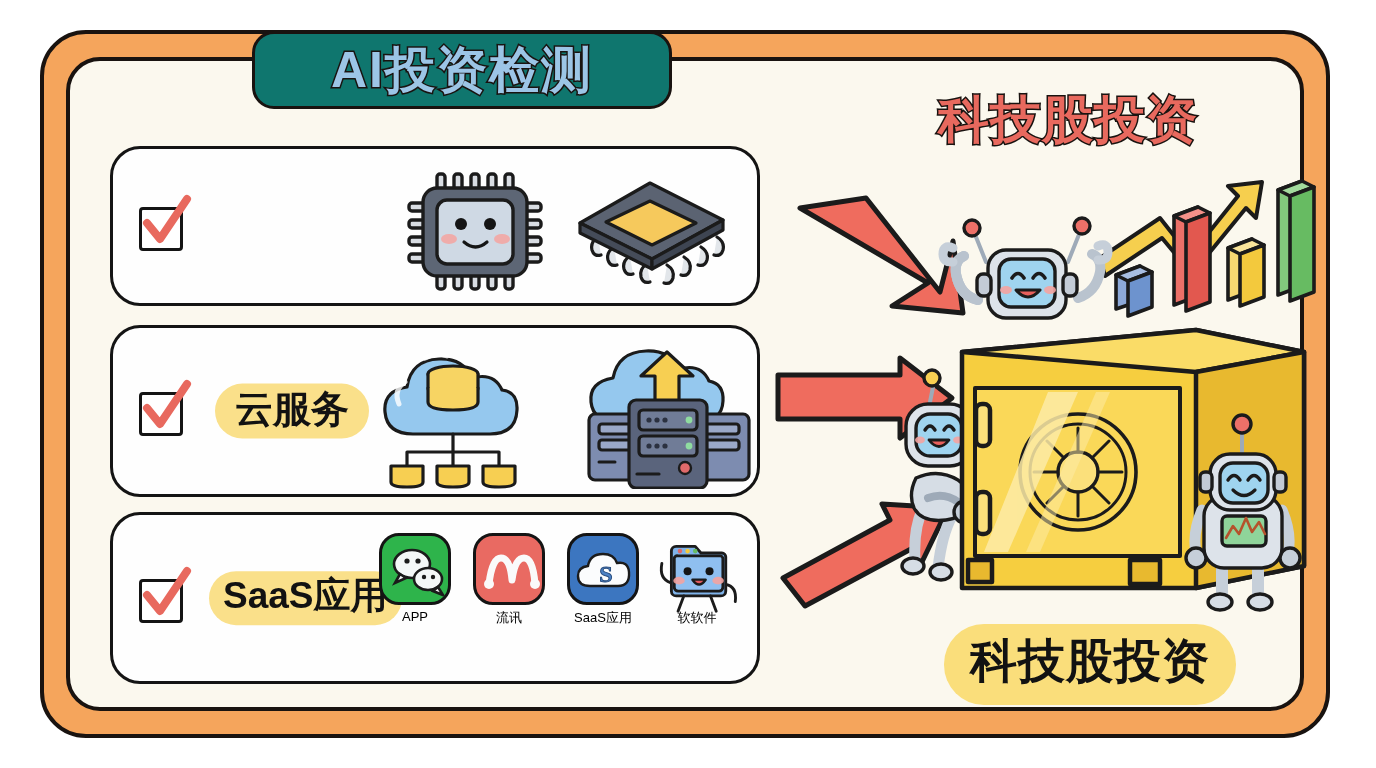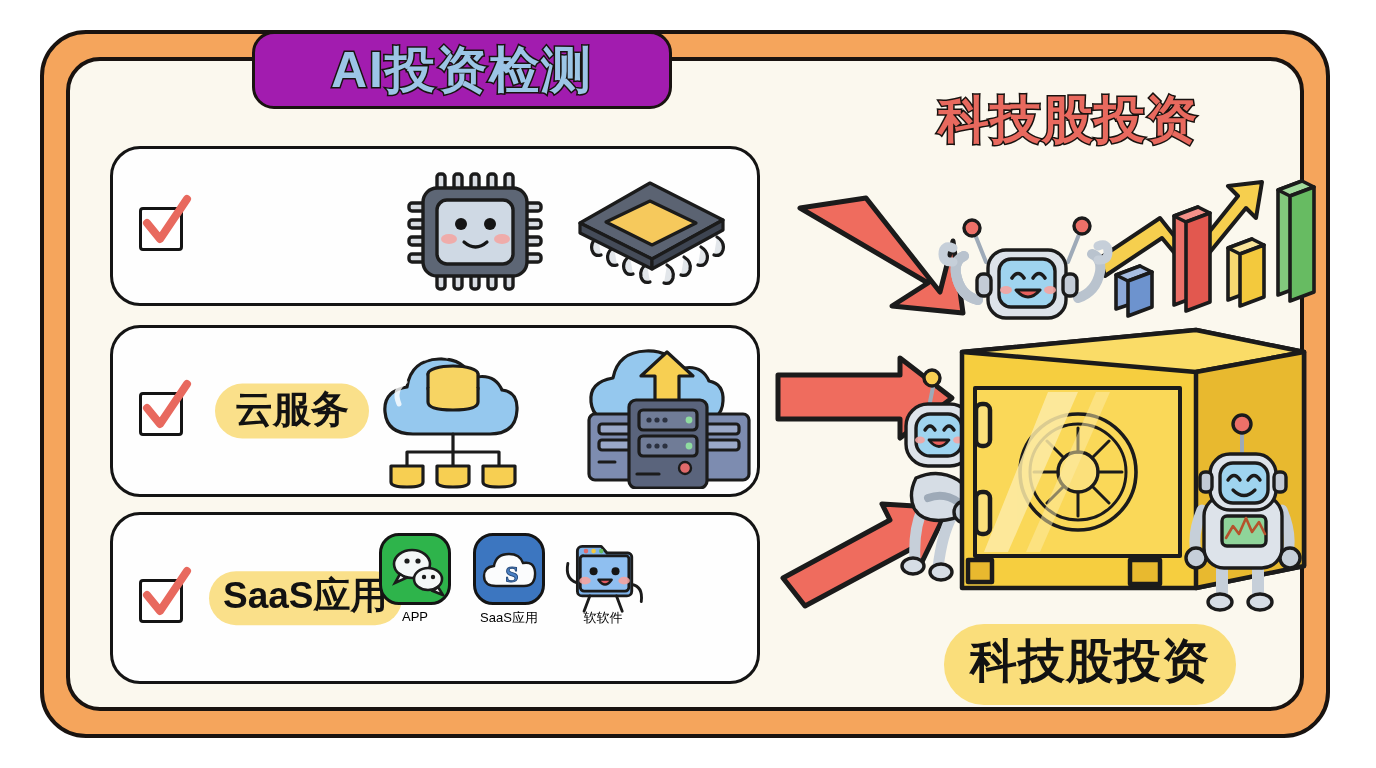--- a/index.html
+++ b/index.html
@@ -32,21 +32,21 @@
     border: 4px solid #191310;
     background: #FBF8EE;
     border-radius: 34px;
   }
 
   
   .title-banner {
     position: absolute;
     left: 252px; top: 31px;
     width: 420px; height: 78px;
-    background: #a21caf;
+    background: #0f766e;
     border: 3px solid #191310;
     border-radius: 22px;
     display: flex; align-items: center; justify-content: center;
     z-index: 40;
   }
   .title-text {
     font-size: 50px;
     font-weight: bold;
     letter-spacing: 2px;
     color: #9CC5E6;
@@ -309,20 +309,30 @@
               <circle cx="25" cy="25" r="2.6"></circle>
                 <circle cx="36" cy="25" r="2.6"></circle>
               <circle cx="42" cy="41" r="2.2"></circle>
                 <circle cx="51" cy="41" r="2.2"></circle>
             </g>
           </svg>
         </div>
         <div class="app-label">APP</div>
       </div>
 
+      <div class="app-item">
+        <div class="app-tile" style="background:#E96A62;">
+          <svg viewBox="0 0 72 72" width="72" height="72">
+            <path d="M13 48 Q16 22 25 22 Q34 22 36 44 Q39 22 48 22 Q57 22 59 48" fill="none" stroke="#FAFAFA" stroke-width="7" stroke-linecap="round" stroke-linejoin="round"></path>
+            <circle cx="13" cy="48" r="5" fill="#FAFAFA"></circle>
+            <circle cx="59" cy="48" r="5" fill="#FAFAFA"></circle>
+          </svg>
+        </div>
+        <div class="app-label">流讯</div>
+      </div>
 
       <div class="app-item">
         <div class="app-tile" style="background:#3C76C0;">
           <svg viewBox="0 0 72 72" width="72" height="72">
             <path d="M20 50 q-12 0 -12 -10 q0 -9 10 -10 q2 -12 15 -12 q11 0 14 9 q11 -2 12 9 q1 14 -11 14 Z" fill="#FBFCFD" stroke="#1b1b1b" stroke-width="2.4"></path>
             <text x="36" y="46" font-size="24" font-weight="bold" text-anchor="middle" fill="#4C82C6" stroke="#2a4f80" stroke-width="1" font-family="Liberation Serif, serif">S</text>
           </svg>
         </div>
         <div class="app-label">SaaS应用</div>
       </div>

